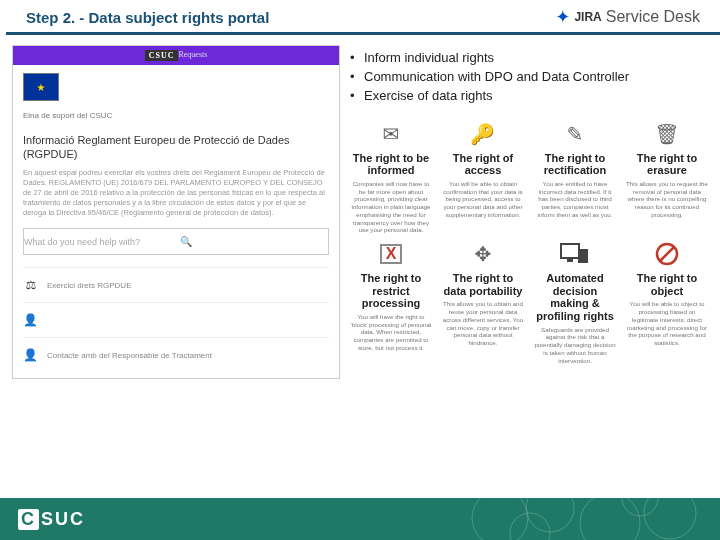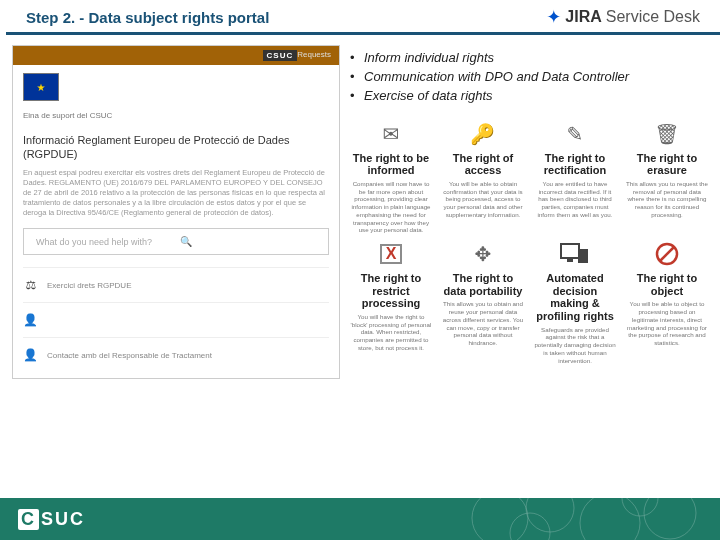--- a/index.html
+++ b/index.html
@@ -14,61 +14,61 @@
     display: flex; justify-content: space-between; align-items: center;
     padding: 6px 20px 4px 20px;
     border-bottom: 3px solid #1a5276;
     margin-left: 6px;
   }
   .header-title {
     color: #1a5276; font-weight: bold; font-size: 15px;
   }
   .jira-logo { display: flex; align-items: center; gap: 4px; }
   .jira-logo .star { color: #0052cc; font-size: 18px; }
-  .jira-logo .jira-text { font-weight: bold; color: #333; font-size: 16px; }
+  .jira-logo .jira-text { font-weight: bold; color: #333; font-size: 12px; }
   .jira-logo .svc { font-weight: 300; color: #555; font-size: 16px; }
 
   .main {
     display: flex; padding: 10px 12px 0 12px; gap: 10px;
   }
   .portal {
     width: 328px; border: 1px solid #ccc;
     font-size: 9px; color: #555; background: #fff;
   }
   .portal-top {
-    background: #a16207; color: #ddd;
-    display: flex; justify-content: flex-end;
-    padding: 4px 8px; font-size: 8px;
+    background: #6d28d9; color: #ddd;
+    display: flex; justify-content: center;
+    padding: 4px 8px; font-size: 8px; font-family: Liberation Serif, serif;
   }
   .csuc-mini { background:#333; color:#fff; padding:1px 4px; font-weight:bold; letter-spacing:1px; }
   .eu-flag {
     width: 36px; height: 28px; background: #003399;
     border: 1px solid #777; margin: 8px 0 4px 10px;
     display:flex; align-items:center; justify-content:center;
     color: gold; font-size: 10px;
   }
   .portal-body { padding: 6px 10px; }
   .portal-sub { color:#777; font-size:8px; margin-bottom:13px;}
   .portal-h1 { color:#333; font-size:11px; font-weight:normal; line-height:1.3; margin-bottom:6px;}
   .portal-p { color:#999; font-size:7.5px; line-height:1.35; margin-bottom:10px;}
   .search {
     border:1px solid #ccc; display:flex; align-items:center;
-    padding: 7px 12px; margin-bottom:12px;gap:8px;
+    padding: 7px 0; margin-bottom:12px;gap:8px;
   }
   .search span { flex:1; color:#aaa; font-size:9px;}
   .search .mag { color:#888; font-size:10px;}
   .link-row { display:flex; align-items:center; gap:8px; padding:10px 0; border-top:1px solid #eee; color:#888; font-size:8px;}
   .link-row:first-of-type { border-top:none;}
   .link-row .ico { width:16px; text-align:center; font-size:12px; color:#444;}
 
   .right-col { flex:1; padding-top: 4px; }
   .bullets { font-size: 13px; color:#222; line-height:1.45; margin-bottom:14px;}
   .bullets .b { display:flex; }
   .bullets .dot { width:14px; }
-  .bullets .txt { flex:1;font-style:italic; }
+  .bullets .txt { flex:1; }
 
   .rights-grid {
     display:grid; grid-template-columns: repeat(4, 1fr);
     gap: 6px 10px;
   }
   .card { text-align:center; }
   .card .icon {
     width:34px; height:28px; margin:0 auto 4px;
     display:flex; align-items:center; justify-content:center;
     font-size:20px; color:#666;

